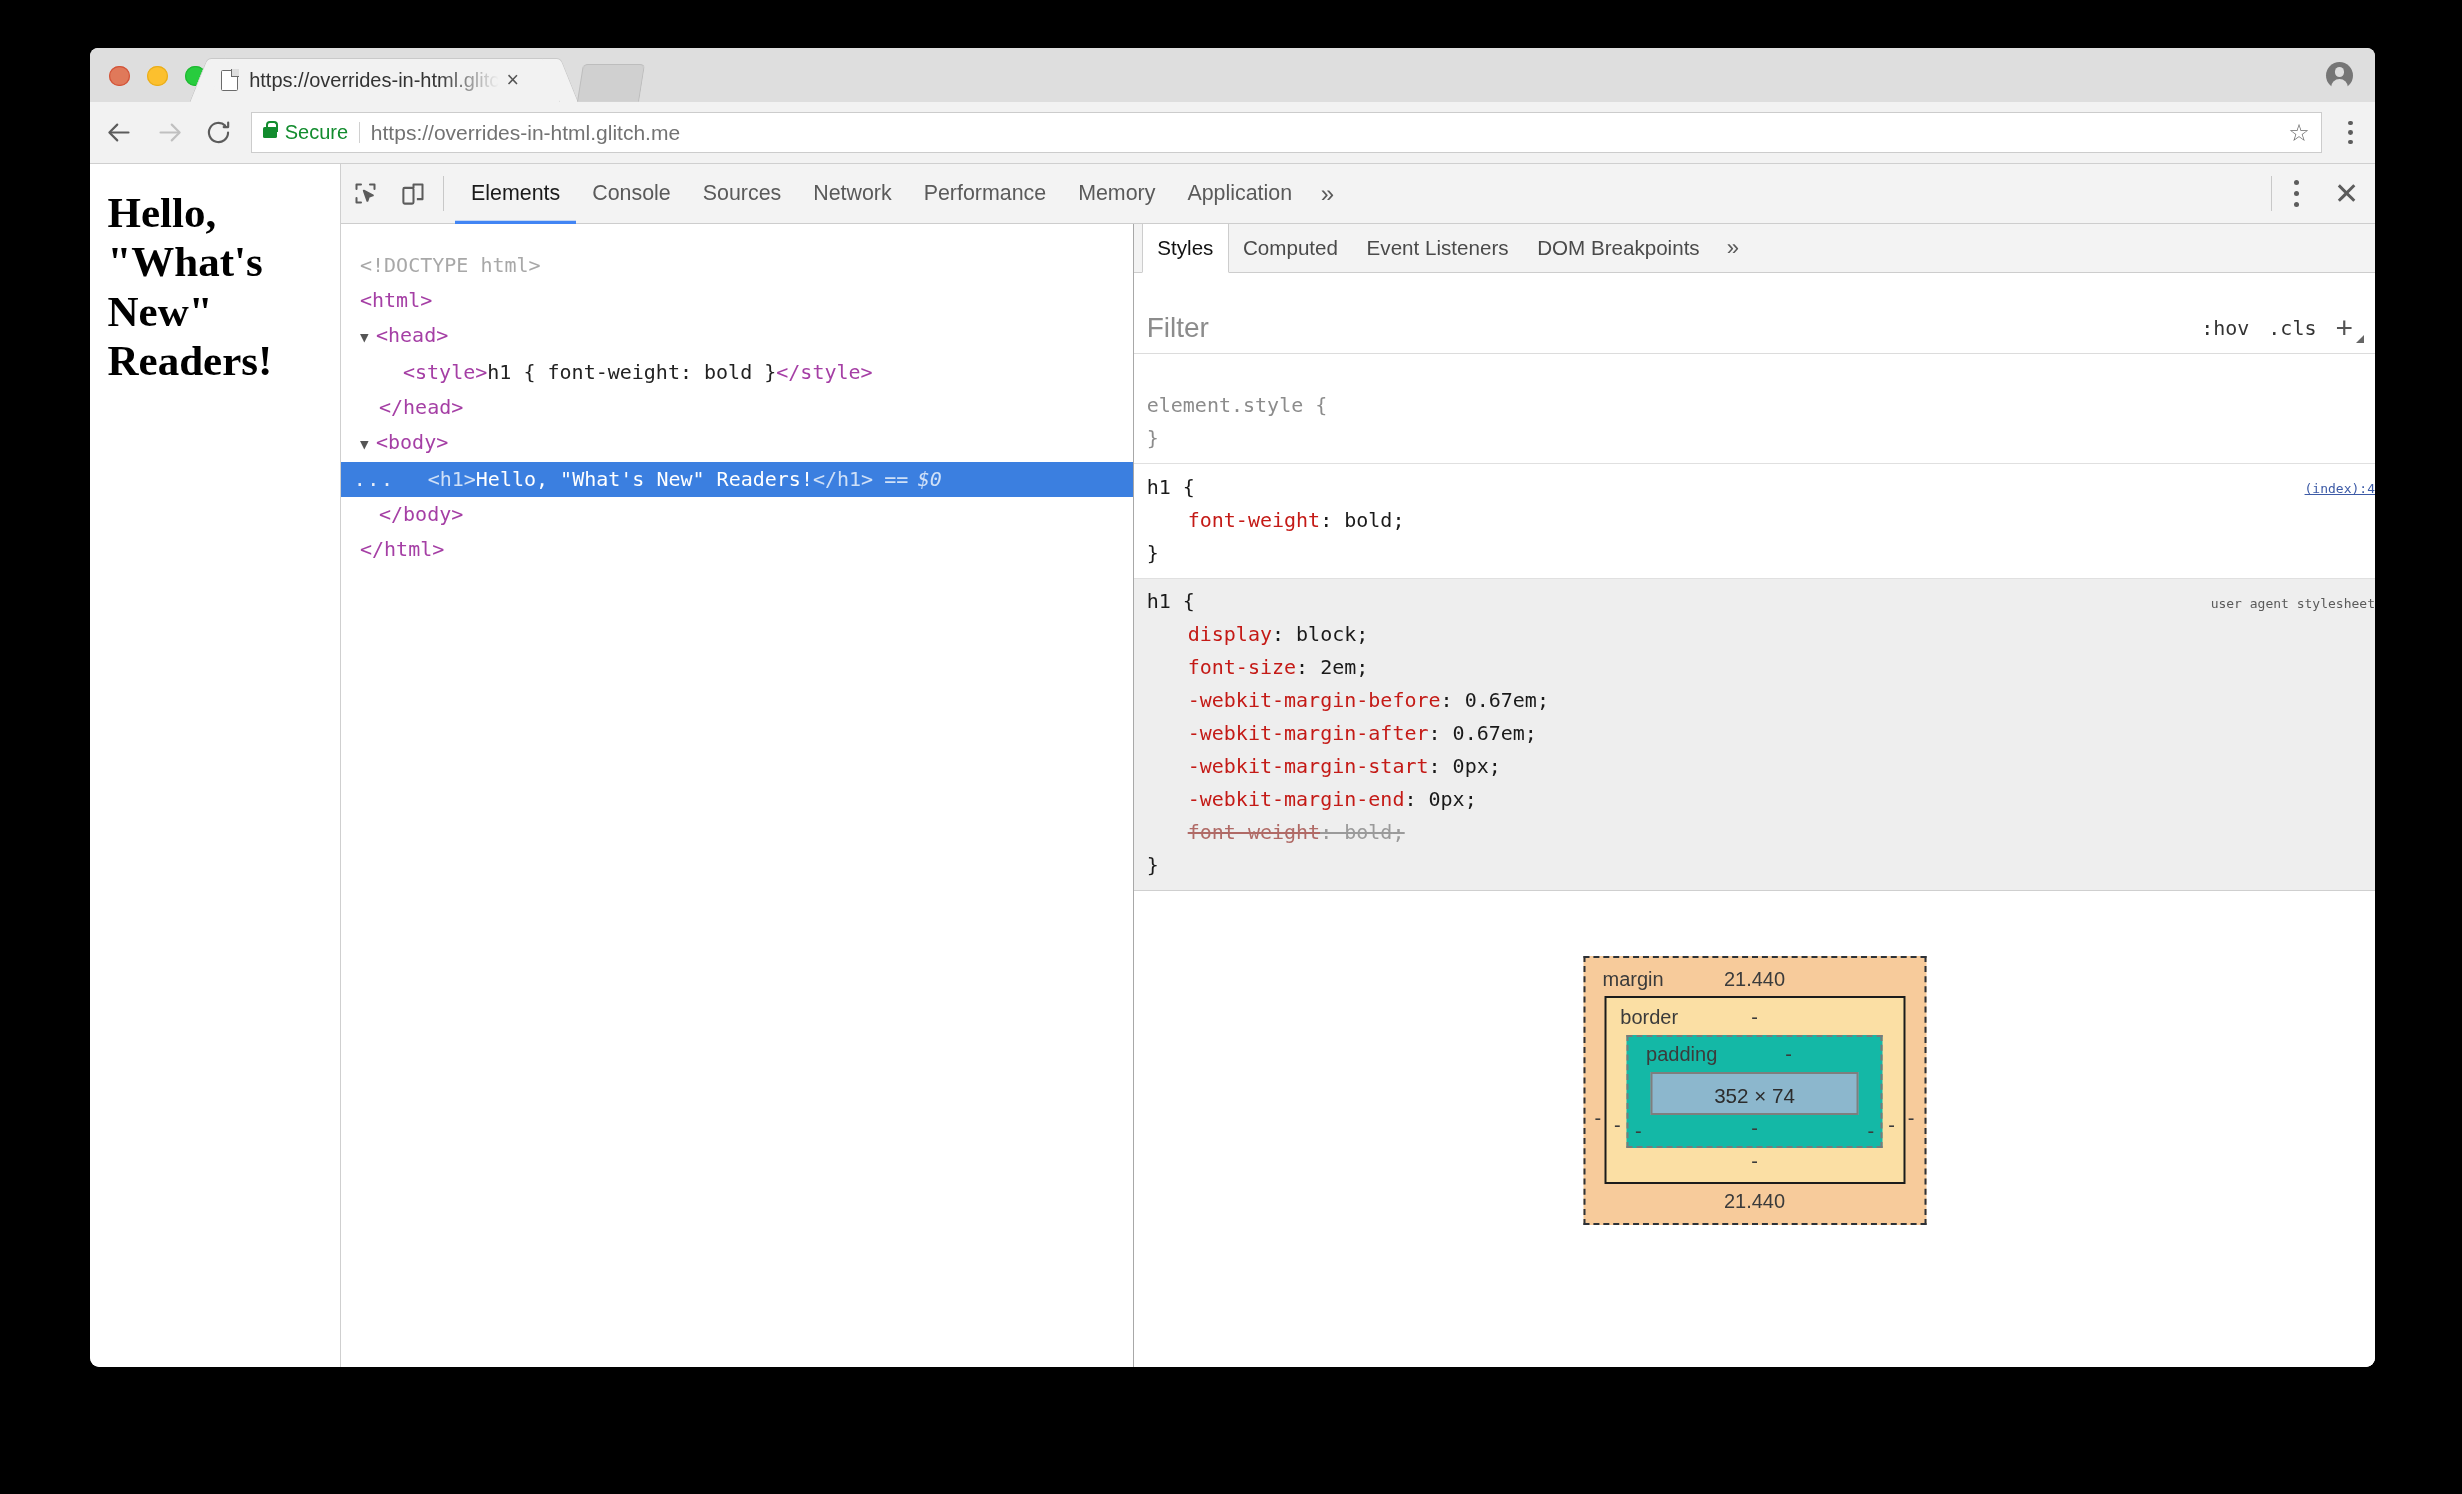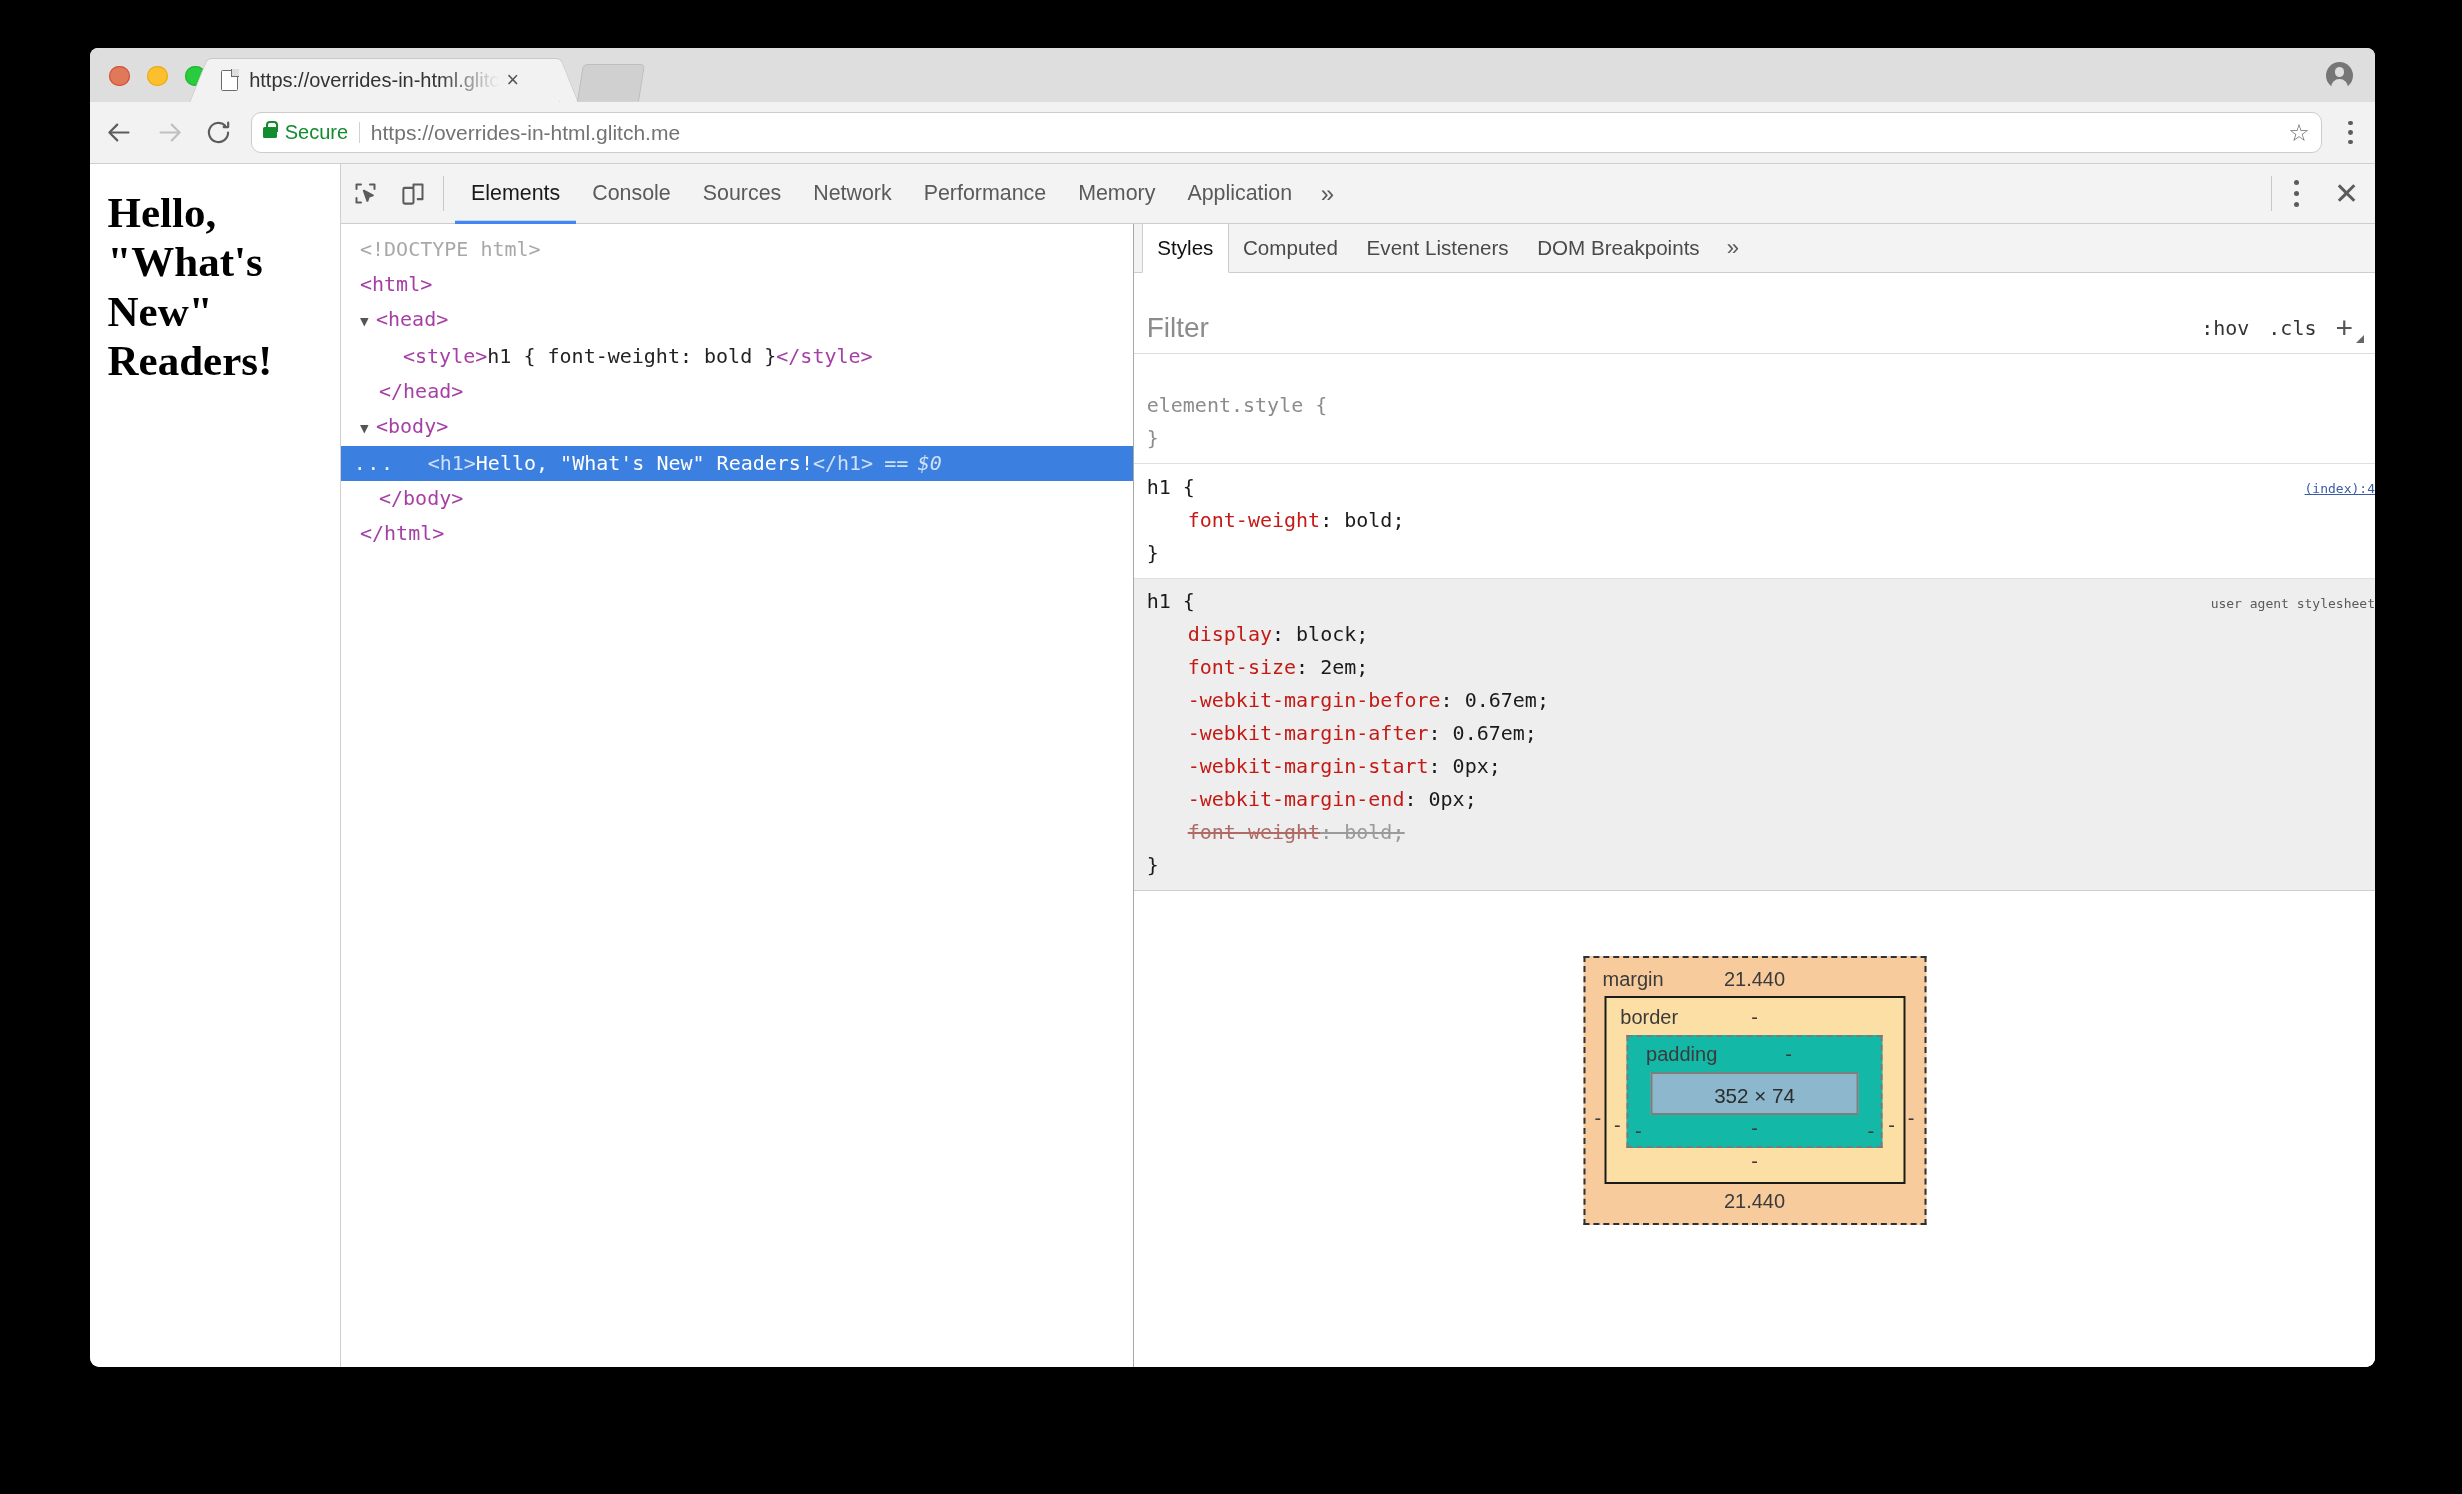--- a/index.html
+++ b/index.html
@@ -117,21 +117,21 @@
     display: flex; align-items: center; justify-content: center;
     color: #5c5c5c;
   }
   .nav-btn.disabled { color: #c0c0c0; }
   #omnibox {
     flex: 1;
     margin: 0 11px 0 12.7px;
     height: 41px;
     background: #fff;
     border: 0.8px solid #ccc;
-    border-radius: 10px;
+    border-radius: 0;
     display: flex; align-items: center;
     padding: 0 11px;
   }
   #lock-icon {
     width: 13.5px; height: 11px; margin-right: 8px;
     background: #128c2e; border-radius: 1.6px; position: relative;
     flex: none;
   }
   #lock-icon:before {
     content:""; position:absolute; left: 2.8px; top: -5.6px;
@@ -437,21 +437,21 @@
             </div>
           <div id="dt-close">✕</div>
         </div>
       </div>
 
       <div id="dt-body">
 
         <div id="dom-pane">
           <div id="dom-tree">
 
-            <div class="dom-line" style="padding-left:19px;">
+            <div class="dom-line" style="padding-left:19px;margin-top:16px;">
               <span class="doctype">&lt;!DOCTYPE html&gt;</span>
             </div>
 
             <div class="dom-line" style="padding-left:19px;">
               <span class="tagp">&lt;html&gt;</span>
             </div>
 
             <div class="dom-line" style="padding-left:19px;">
               <span class="tri">▼</span><span class="tagp">&lt;head&gt;</span>
             </div>

